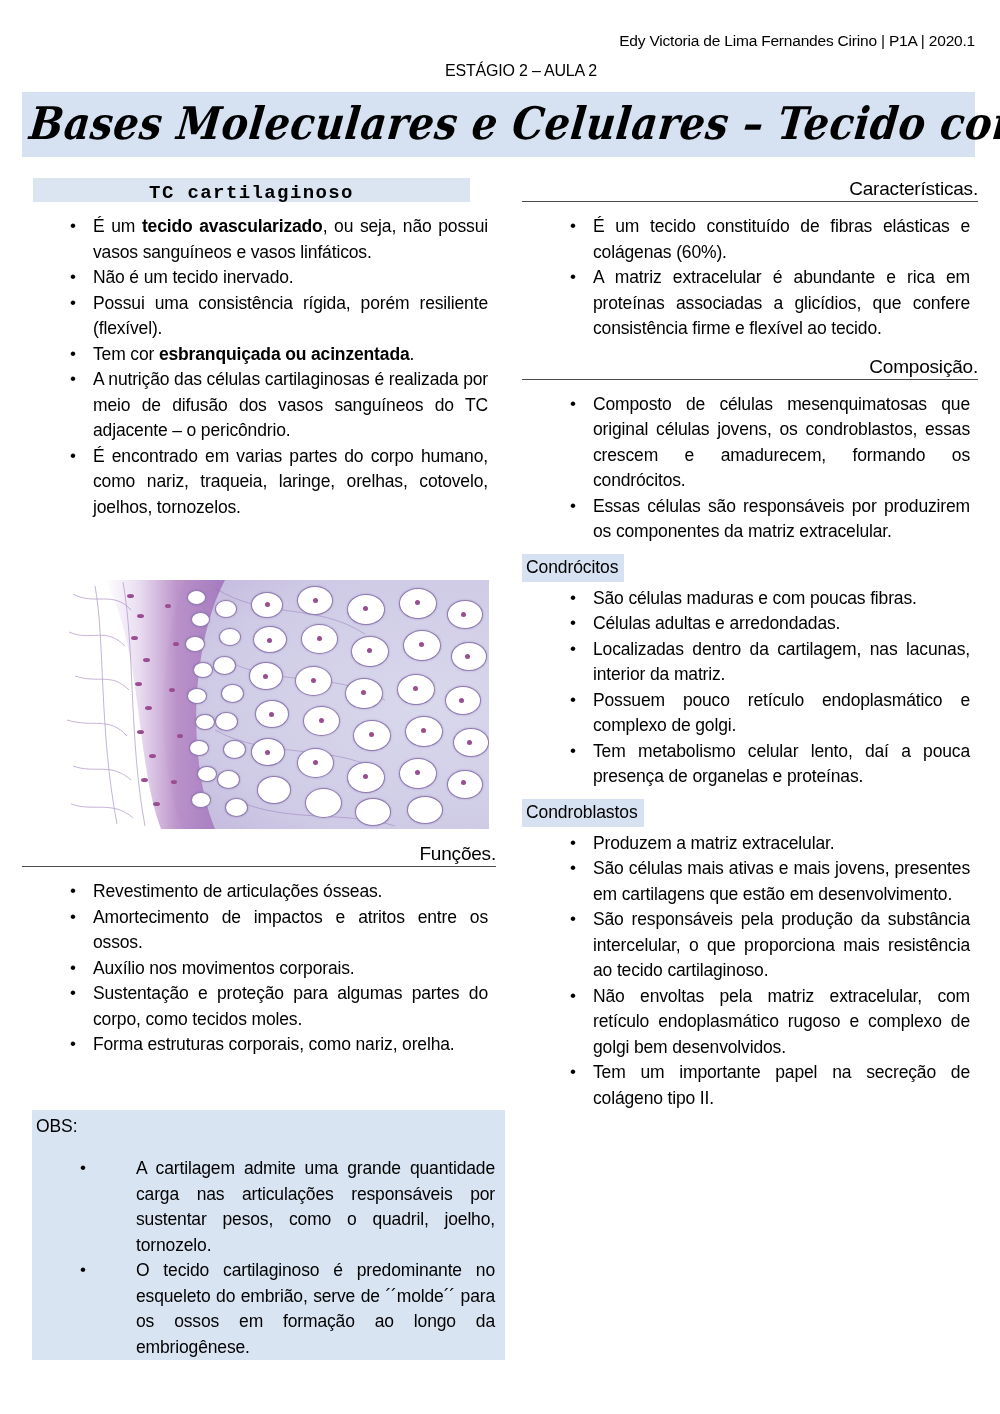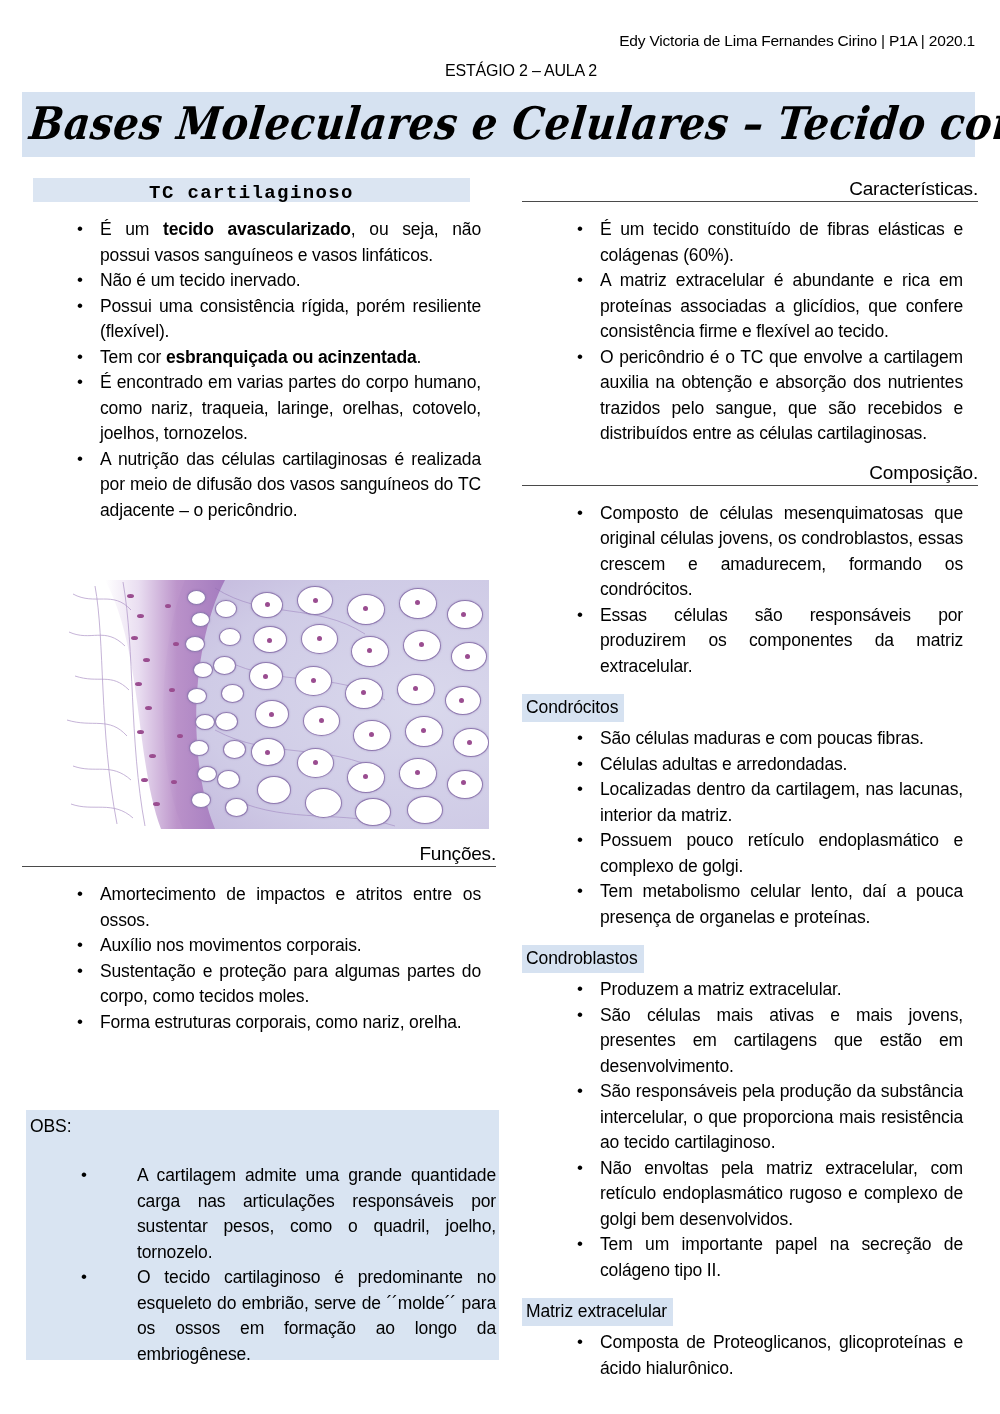--- a/index.html
+++ b/index.html
@@ -79,21 +79,21 @@
     border-bottom: 1.3px solid #4a4a4a;
     text-align: right;
     font-size: 19px;
     padding-bottom: 1px;
     margin-bottom: 12px;
     letter-spacing: -0.2px;
   }
 
   ul.blist {
     list-style: none;
-    margin: 15px;
+    margin: 8px;
     padding: 0;
   }
   ul.blist > li {
     position: relative;
     padding-left: 63px;
     font-size: 17.5px;
     line-height: 25.5px;
     text-align: justify;
     margin-bottom: 0px;
     letter-spacing: -0.15px;
@@ -154,21 +154,21 @@
   }
   .histo-dot {
     position: absolute;
     border-radius: 50%;
     background: #9a4d90;
   }
 
   
   .obs-box {
     position: absolute;
-    left: 26px;
+    left: 32px;
     top: 1110px;
     width: 473px;
     height: 250px;
     background: #d9e4f2;
   }
   .obs-label {
     position: absolute;
     left: 4px;
     top: 6px;
     font-size: 17.5px;
@@ -197,22 +197,22 @@
 
 <div class="col-left">
 
   <div class="tc-head">TC cartilaginoso</div>
 
   <ul class="blist">
     <li><span>É um </span><b>tecido avascularizado</b><span>, ou seja, não possui vasos sanguíneos e vasos linfáticos.</span></li>
     <li><span>Não é um tecido inervado.</span></li>
     <li><span>Possui uma consistência rígida, porém resiliente (flexível).</span></li>
     <li><span>Tem cor </span><b>esbranquiçada ou acinzentada</b><span>.</span></li>
+    <li><span>A nutrição das células cartilaginosas é realizada por meio de difusão dos vasos sanguíneos do TC adjacente – o pericôndrio.</span></li>
     <li><span>É encontrado em varias partes do corpo humano, como nariz, traqueia, laringe, orelhas, cotovelo, joelhos, tornozelos.</span></li>
-    <li><span>A nutrição das células cartilaginosas é realizada por meio de difusão dos vasos sanguíneos do TC adjacente – o pericôndrio.</span></li>
   </ul>
 
 </div>
 
 <div class="histo-fig">
   <svg class="layer" viewBox="0 0 424 249" preserveAspectRatio="none">
     <defs>
       <radialGradient id="matrixGrad" cx="85%" cy="50%" r="95%">
         <stop offset="0%" stop-color="#d9d8ec"></stop>
         <stop offset="55%" stop-color="#cfcbe6"></stop>
@@ -339,20 +339,21 @@
     <div class="histo-dot" style="left:400px;top:74px;width:5px;height:5px;"></div>
     <div class="histo-dot" style="left:394px;top:118px;width:5px;height:5px;"></div>
     <div class="histo-dot" style="left:402px;top:160px;width:5px;height:5px;"></div>
     <div class="histo-dot" style="left:396px;top:200px;width:5px;height:5px;"></div>
   </div>
 </div>
 
 <div style="position:absolute;left:22px;top:843px;width:474px;">
   <div class="rule-heading">Funções.</div>
   <ul class="blist">
+    <li>Revestimento de articulações ósseas.</li>
     <li>Amortecimento de impactos e atritos entre os ossos.</li>
     <li>Auxílio nos movimentos corporais.</li>
     <li>Sustentação e proteção para algumas partes do corpo, como tecidos moles.</li>
     <li>Forma estruturas corporais, como nariz, orelha.</li>
   </ul>
 </div>
 
 <div class="obs-box">
   <div class="obs-label">OBS:</div>
   <ul class="blist">
@@ -360,21 +361,20 @@
     <li>O tecido cartilaginoso é predominante no esqueleto do embrião, serve de ´´molde´´ para os ossos em formação ao longo da embriogênese.</li>
   </ul>
 </div>
 
 <div class="col-right">
 
   <div class="rule-heading">Características.</div>
   <ul class="blist">
     <li>É um tecido constituído de fibras elásticas e colágenas (60%).</li>
     <li>A matriz extracelular é abundante e rica em proteínas associadas a glicídios, que confere consistência firme e flexível ao tecido.</li>
-    <li>O pericôndrio é o TC que envolve a cartilagem auxilia na obtenção e absorção dos nutrientes trazidos pelo sangue, que são recebidos e distribuídos entre as células cartilaginosas.</li>
   </ul>
 
   <div class="rule-heading" style="margin-top:14px;">Composição.</div>
   <ul class="blist">
     <li>Composto de células mesenquimatosas que original células jovens, os condroblastos, essas crescem e amadurecem, formando os condrócitos.</li>
     <li>Essas células são responsáveis por produzirem os componentes da matriz extracelular.</li>
   </ul>
 
   <div class="subsection">
     <div class="boxed-title">Condrócitos</div>
@@ -391,20 +391,14 @@
     <div class="boxed-title">Condroblastos</div>
     <ul class="blist">
       <li>Produzem a matriz extracelular.</li>
       <li>São células mais ativas e mais jovens, presentes em cartilagens que estão em desenvolvimento.</li>
       <li>São responsáveis pela produção da substância intercelular, o que proporciona mais resistência ao tecido cartilaginoso.</li>
       <li>Não envoltas pela matriz extracelular, com retículo endoplasmático rugoso e complexo de golgi bem desenvolvidos.</li>
       <li>Tem um importante papel na secreção de colágeno tipo II.</li>
     </ul>
   </div>
 
-  <div class="subsection">
-    <div class="boxed-title">Matriz extracelular</div>
-    <ul class="blist">
-      <li>Composta de Proteoglicanos, glicoproteínas e ácido hialurônico.</li>
-    </ul>
-  </div>
 
 </div>
 
 </body></html>

